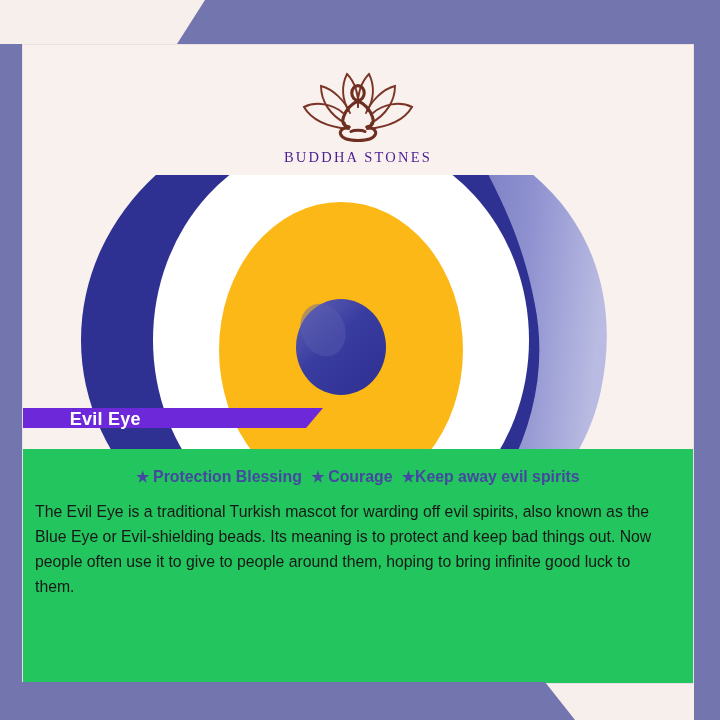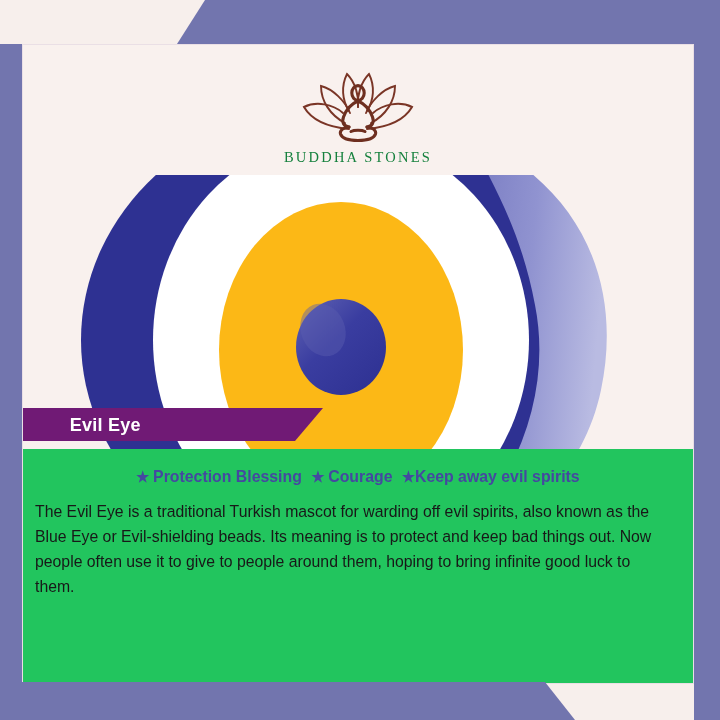--- a/index.html
+++ b/index.html
@@ -75,44 +75,44 @@
     width: 670px;
     text-align: center;
     z-index: 2;
   }
   .logo-mark { display:block; margin: 0 auto; }
   .logo-text {
     margin-top: 4px;
     font-family: "Liberation Serif", serif;
     font-size: 14.5px;
     letter-spacing: 2.2px;
-    color: #15803d;
+    color: #4c1d95;
     font-weight: 400;
   }
 
   
   .eye-stage {
     position: absolute;
     left: 0; top: 130px;
     width: 670px; height: 315px;
     overflow: hidden;
     z-index: 2;
   }
   .eye-svg { display:block; }
 
   
   .eye-ribbon {
     position: absolute;
     left: 0; top: 363px;
-    width: 300px; height: 33px;
-    background: #701a75;
+    width: 300px; height: 20px;
+    background: #6d28d9;
     clip-path: polygon(0 0, 300px 0, 272px 33px, 0 33px);
     z-index: 5;
     display: flex;
-    align-items: center;
+    align-items: flex-start;
   }
   .eye-ribbon-text {
     margin-left: 45px;
     color: #ffffff;
     font-family: "Liberation Sans Narrow", "Liberation Sans", sans-serif;
     font-weight: 700;
     font-size: 19px;
     transform: scaleX(0.95);
     letter-spacing: 0.2px;
   }

